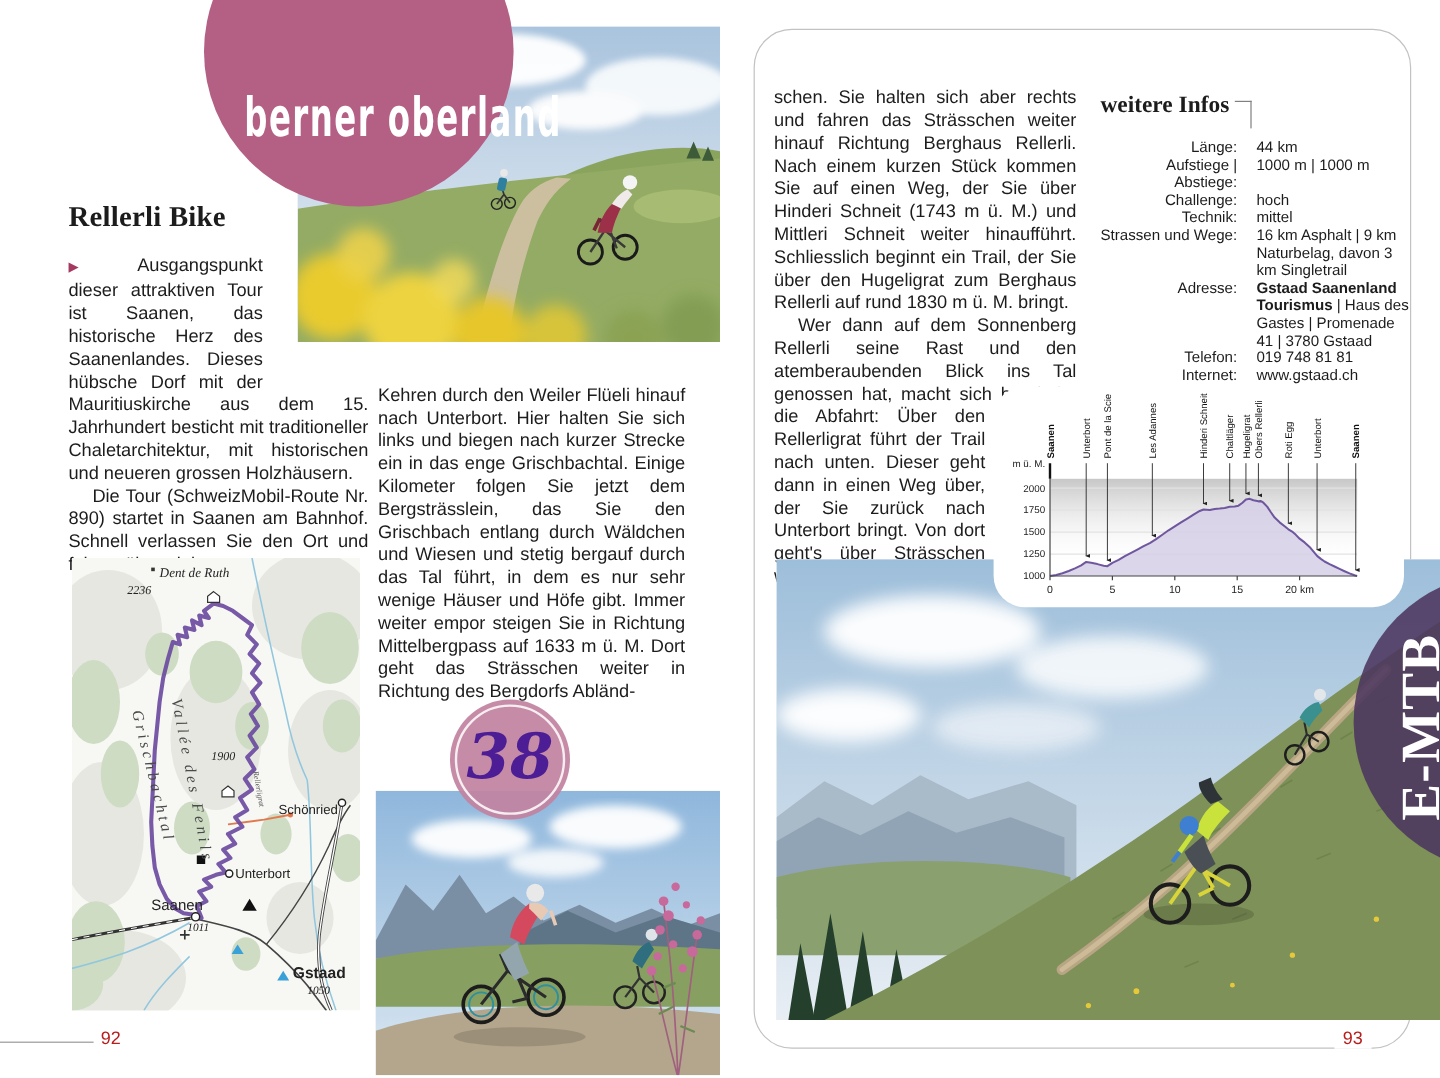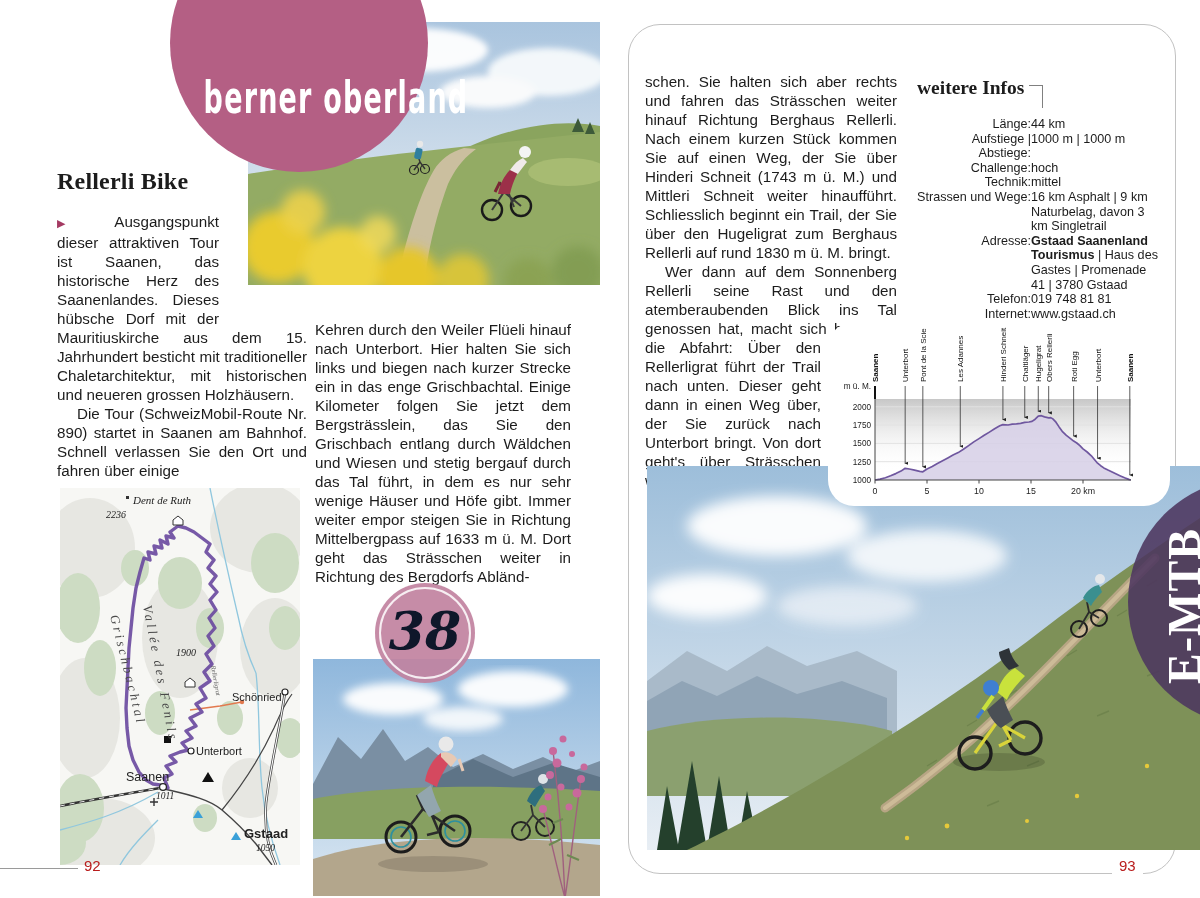--- a/index.html
+++ b/index.html
@@ -24,38 +24,38 @@
   .body-text{font-size:15.2px;line-height:19px;text-align:justify}
   .body-text p{margin:0}
   .body-text p.ind{text-indent:20px}
   .col-left{position:absolute;left:57px;top:212px;width:250px}
   .col-mid{position:absolute;left:315px;top:320px;width:256px}
   .wspacer{float:right}
   .ws-photo{width:88px;height:112px}
   .ws-chart{width:76px;height:175px}
   .tri{color:#a43a62;font-size:11px;margin-right:7px}
 
-  .map-wrap{position:absolute;left:60px;top:488px;width:240px;height:377px;z-index:1}
+  .map-wrap{position:absolute;left:60px;top:465px;width:240px;height:377px;z-index:1}
 
   .badge38{position:absolute;left:375px;top:583px;width:100px;height:100px;border-radius:50%;
            background:rgba(193,130,160,.92);z-index:4}
   .badge38::after{content:"";position:absolute;inset:4px;border:2px solid rgba(255,255,255,.85);border-radius:50%}
   .badge38 span{position:absolute;inset:0;display:flex;align-items:center;justify-content:center;
                 font-family:"DejaVu Serif",serif;font-style:italic;font-weight:bold;font-size:52px;
-                color:#0f172a;padding-bottom:5px}
+                color:#4c1d95;padding-bottom:5px}
 
   
   .card{position:absolute;left:628px;top:24px;width:546px;height:848px;border:1px solid #c2c2c2;
         border-radius:32px;background:#fff;z-index:1}
   .col-r1{position:absolute;left:16px;top:47px;width:252px}
   .info{position:absolute;left:288px;top:52px;width:252px}
   .info-heading{font-family:"Liberation Serif",serif;font-weight:bold;font-size:19.5px}
   .bracket{display:inline-block;width:13px;height:22px;border-top:1.5px solid #808080;
            border-right:1.5px solid #808080;margin-left:5px;vertical-align:-14px}
-  .info-rows{margin-top:9px;display:grid;grid-template-columns:114px 132px;column-gap:0;
+  .info-rows{margin-top:9px;display:grid;grid-template-columns:114px 132px;column-gap:16px;
              font-size:12.6px;line-height:14.6px}
   .info-label{text-align:right}
   .info-value .b{font-weight:bold}
 
   .chart-panel{position:absolute;left:828px;top:322px;width:342px;height:184px;background:#fff;
                border-radius:26px;z-index:4}
 
   .emtb-circle{position:absolute;left:1128px;top:478px;width:248px;height:248px;border-radius:50%;
                background:rgba(76,53,95,.88);z-index:5}
   .emtb-main{position:absolute;left:1184px;top:606px;transform:translate(-50%,-50%) rotate(-90deg);

